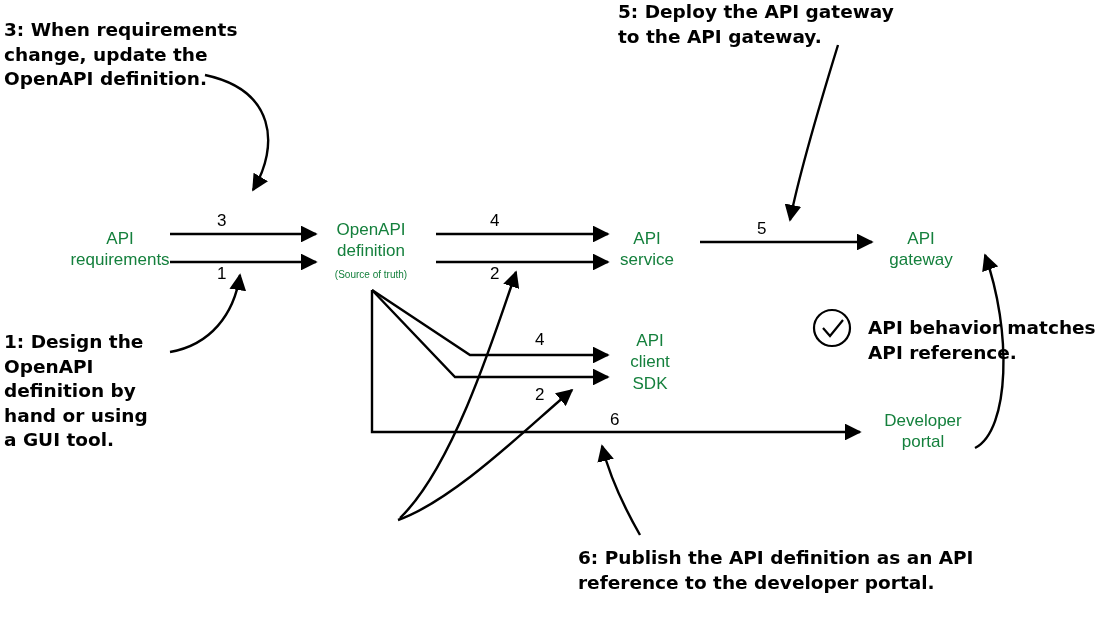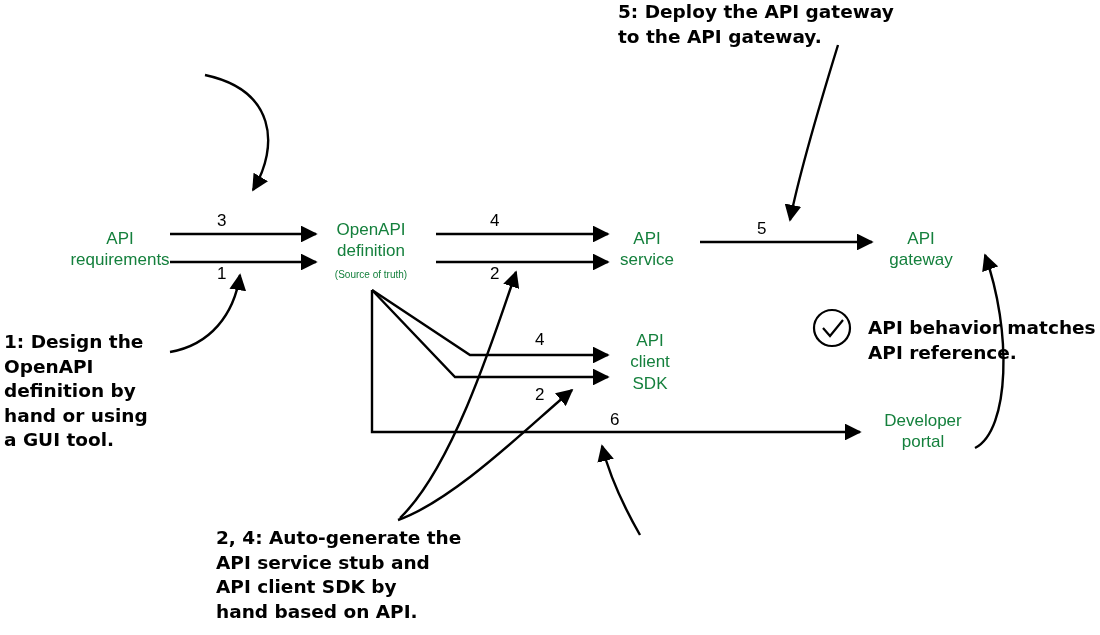--- a/index.html
+++ b/index.html
@@ -127,34 +127,35 @@
 
   <div class="edge-num" style="left:217px; top:211px;">3</div>
   <div class="edge-num" style="left:217px; top:264px;">1</div>
   <div class="edge-num" style="left:490px; top:211px;">4</div>
   <div class="edge-num" style="left:490px; top:264px;">2</div>
   <div class="edge-num" style="left:757px; top:219px;">5</div>
   <div class="edge-num" style="left:535px; top:330px;">4</div>
   <div class="edge-num" style="left:535px; top:385px;">2</div>
   <div class="edge-num" style="left:610px; top:410px;">6</div>
 
+  <div class="annotation" style="left:4px; top:18px; width:260px;">3: When requirements
+change, update the
+OpenAPI definition.</div>
 
   <div class="annotation" style="left:618px; top:0px; width:300px;">5: Deploy the API gateway
 to the API gateway.</div>
 
   <div class="annotation" style="left:4px; top:330px; width:190px;">1: Design the
 OpenAPI
 definition by
 hand or using
 a GUI tool.</div>
 
-  <div class="annotation" style="left:216px; top:526px; width:270px;">2, 4: Auto-generate the
-API service stub and
-API client SDK by
-hand based on API.</div>
 
+  <div class="annotation" style="left:578px; top:546px; width:420px;">6: Publish the API definition as an API
+reference to the developer portal.</div>
 
   <div class="annotation" style="left:868px; top:316px; width:240px;">API behavior matches
 API reference.</div>
 
   <div class="watermark" style="left:712px; top:602px;margin-top:47px;">掘金技术社区 @ 数据智能老司机</div>
 
 </div>
 
 </body></html>

